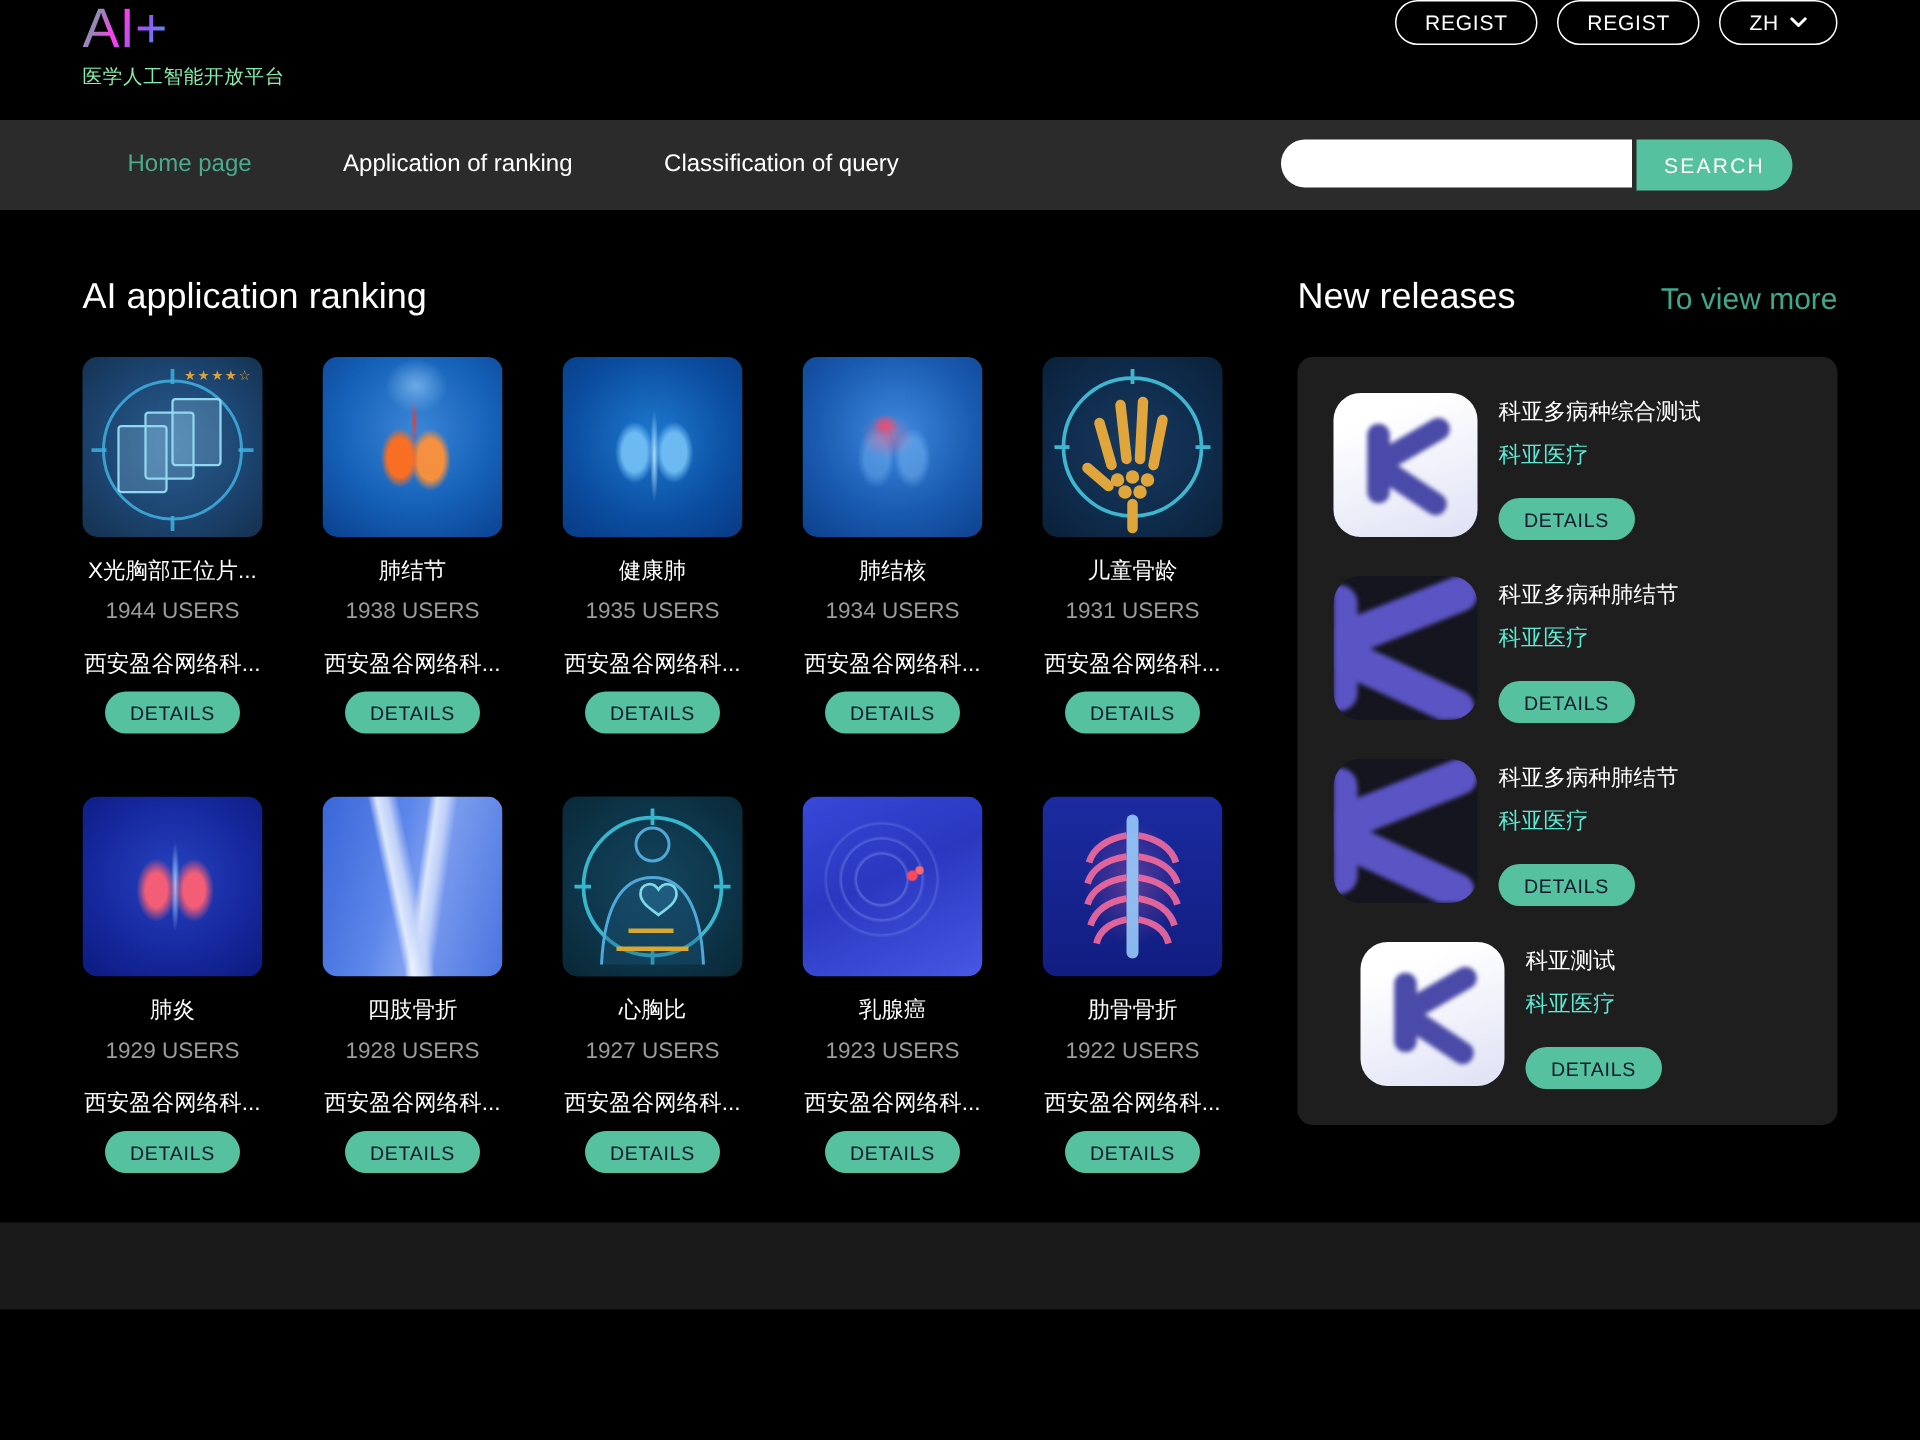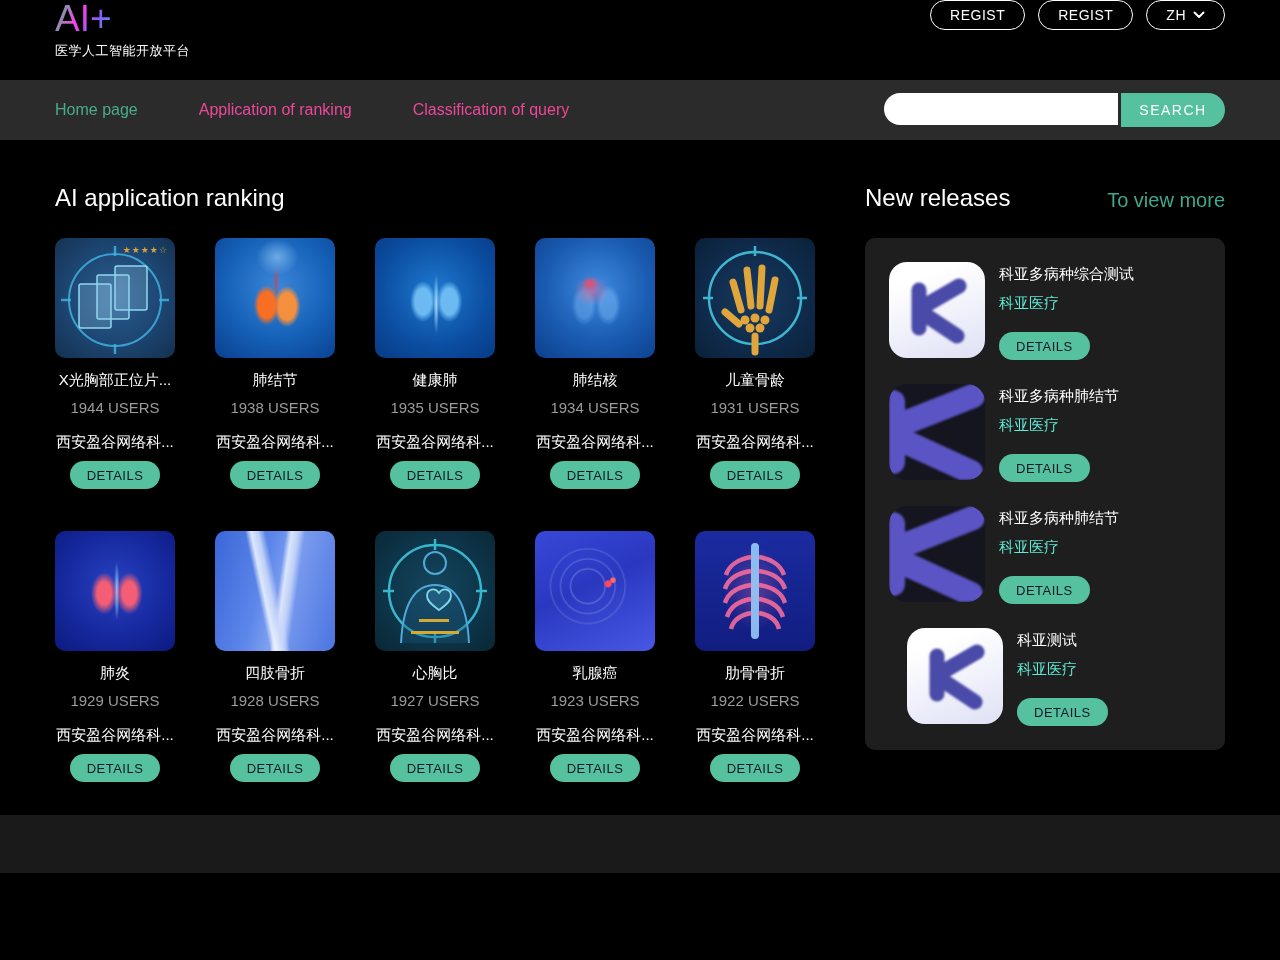--- a/index.html
+++ b/index.html
@@ -5,29 +5,29 @@
   * { margin:0; padding:0; box-sizing:border-box; }
   html,body { width:1280px; height:960px; background:#000; overflow:hidden;
     font-family:"Liberation Sans","DejaVu Sans",sans-serif; }
 
   
   .topbar { height:80px; background:#000; display:flex; align-items:flex-start; padding:0 55px; }
   .logo-wrap { display:flex; flex-direction:column; }
   .logo-text { font-size:37px; line-height:1.05; font-weight:400;
     background:linear-gradient(115deg,#35d07f 0%,#ff3df0 42%,#8a5cf6 70%,#35b8f0 100%);
     -webkit-background-clip:text; background-clip:text; color:transparent; width:max-content; }
-  .logo-sub { font-size:13px; color:#ffffff; letter-spacing:.5px; margin-top:3px; }
+  .logo-sub { font-size:13px; color:#86efac; letter-spacing:.5px; margin-top:3px; }
   .auth { margin-left:auto; display:flex; gap:13px; align-items:center; }
   .pill { height:30px; padding:0 19px; border:1.5px solid #fff; border-radius:16px;
     background:transparent; color:#fff; font-size:14px; display:flex; align-items:center;
     gap:7px; letter-spacing:.5px; cursor:pointer; }
 
   
-  .navbar { height:60px; background:#2b2b2b; display:flex; align-items:center; padding:0 55px; }
-  .nav-link { font-size:16px; color:#ec4899; margin-right:61px; cursor:pointer; }
+  .navbar { height:60px; background:#2b2b2b; display:flex; align-items:center; padding:0 85px; }
+  .nav-link { font-size:16px; color:#ffffff; margin-right:61px; cursor:pointer; }
   .nav-link.active { color:#4aab8d; }
   .search { margin-left:auto; display:flex; }
   .search input { width:234px; height:32px; border:none; outline:none; background:#fff;
     border-radius:16px 0 0 16px; padding:0 12px; font-size:14px; }
   .search .btn-search { height:34px; width:104px; margin-left:3px; background:#55c19e;
     border:none; border-radius:0 17px 17px 0; color:#fff; font-size:14px;
     letter-spacing:1.5px; cursor:pointer; }
 
   
   .main { display:flex; align-items:flex-start; padding:0 55px; min-height:675px; background:#000; }

